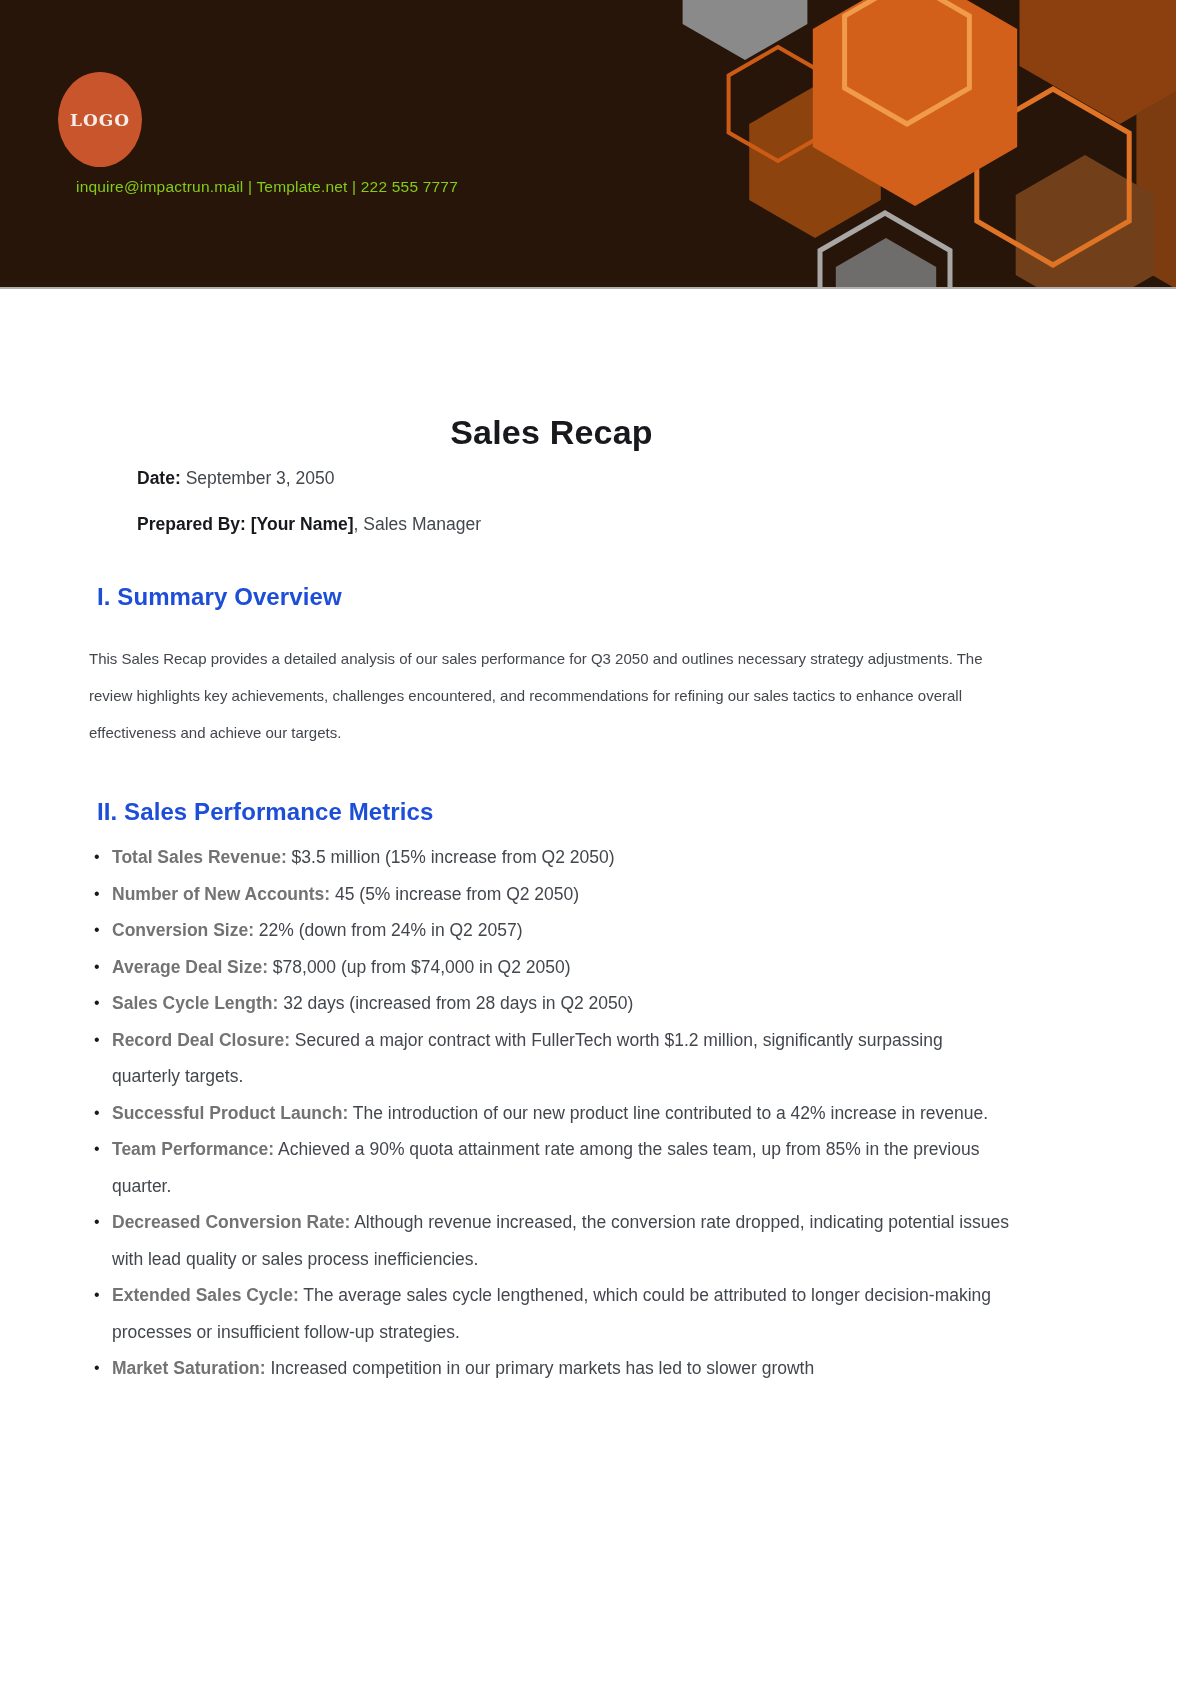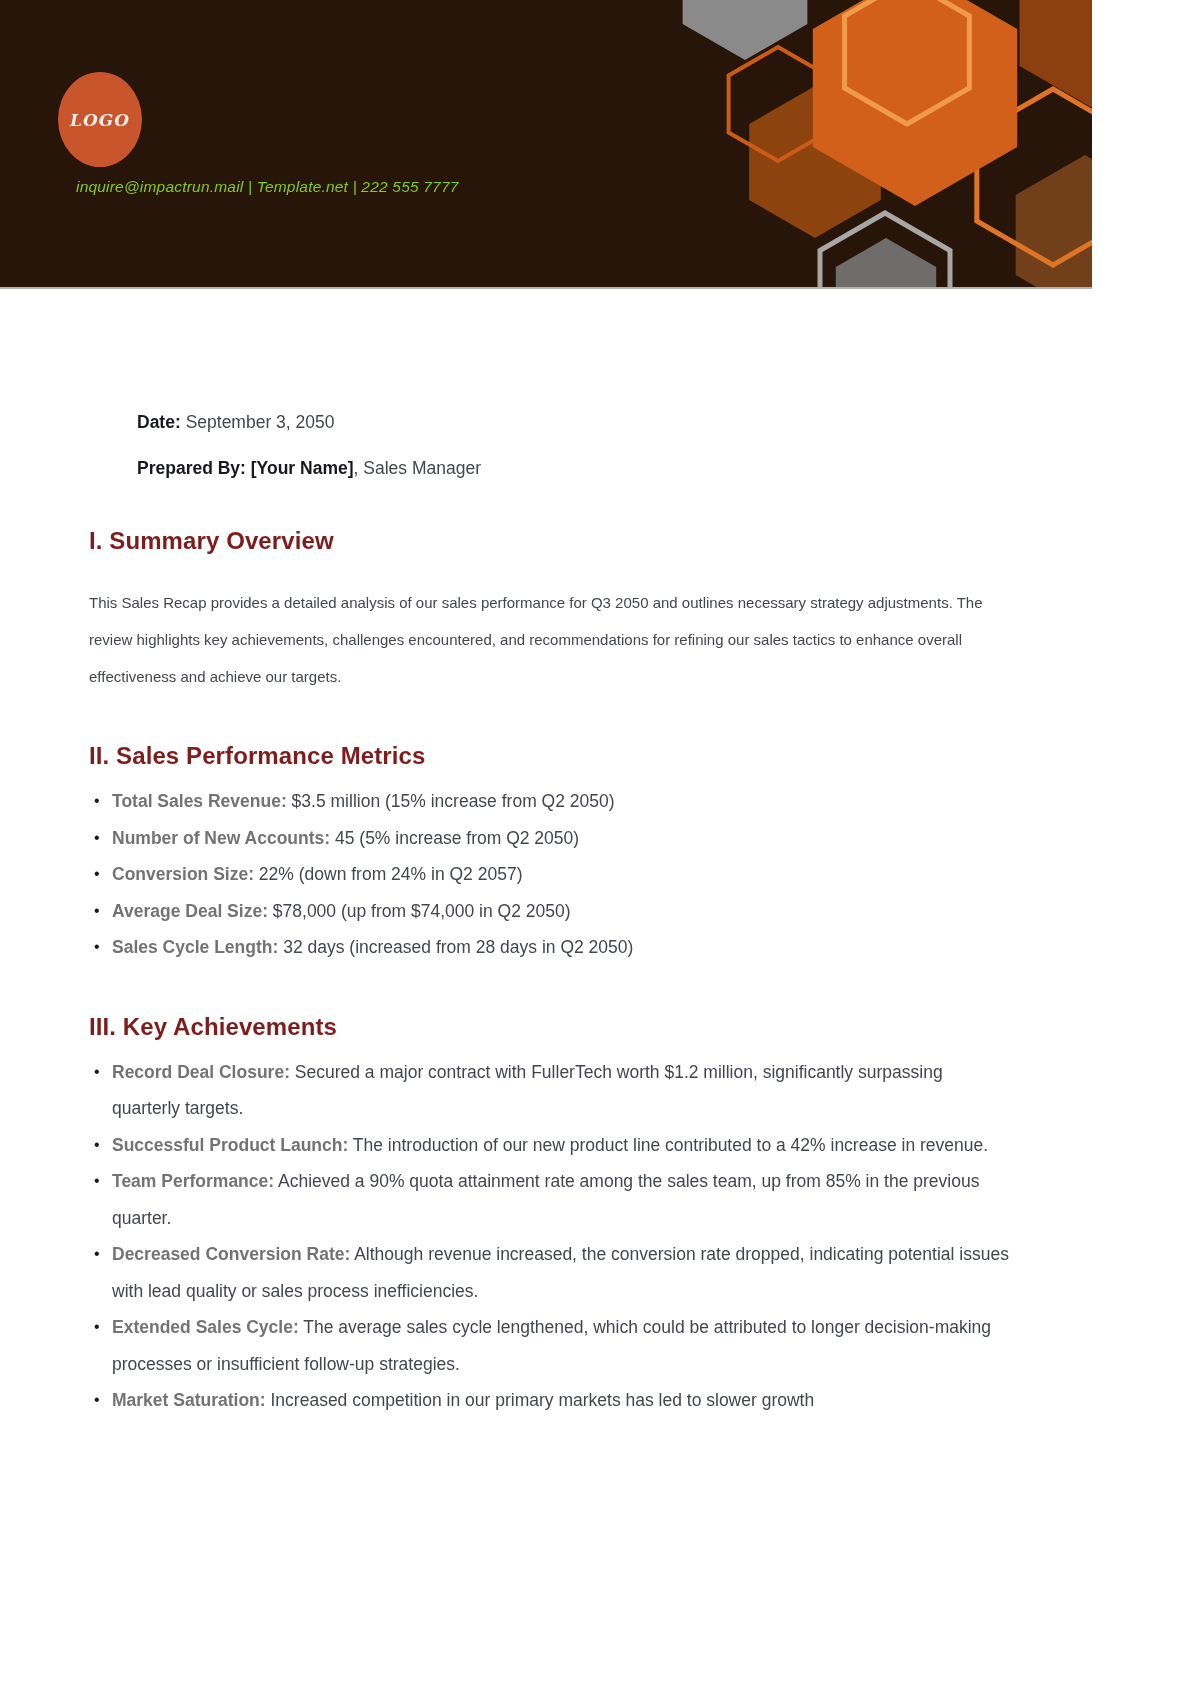--- a/index.html
+++ b/index.html
@@ -5,24 +5,23 @@
   * { margin: 0; padding: 0; box-sizing: border-box; }
   html, body { background: #ffffff; }
   body {
     width: 1200px; height: 1700px; overflow: hidden;
     font-family: "Liberation Sans", sans-serif;
     -webkit-font-smoothing: antialiased;
   }
 
   
   .band {
-    position: relative; width: 1092px; height: 289px;
+    position: relative; width: 1176px; height: 289px;
     background: #261508; overflow: hidden;
     border-bottom: 2px solid #b3afab;
-    font-style: italic;
   }
   .band svg { position: absolute; inset: 0; }
   .logo {
     position: absolute; left: 58px; top: 72px; width: 84px; height: 95px;
     background: #c9552c; border-radius: 50%;
     display: flex; align-items: center; justify-content: center;
   }
   .logo span {
     font-family: "DejaVu Serif", serif; font-weight: 700;
     font-size: 17px; letter-spacing: 1px; color: #f4eee9;
@@ -40,22 +39,23 @@
     letter-spacing: 0.2px;
   }
   .meta-line {
     font-size: 17.5px; line-height: 24px; color: #43474d;
     margin-bottom: 22px;
     margin-left: 48px;
   }
   .meta-line strong { color: #17191d; font-weight: 700; }
   .doc-section h2 {
     font-size: 24px; line-height: 30px; font-weight: 700;
-    color: #7f1d1d; margin-top: 46px; margin-bottom: 12px;
+    color: #1d4ed8; margin-top: 46px; margin-bottom: 12px;
     letter-spacing: 0.1px;
+    margin-left: 8px;
   }
   .doc-section p.body-par {
     font-size: 15px; line-height: 37px; color: #43474d;
     margin-top: 28px;
   }
   ul.bullets { list-style: none; }
   ul.bullets li {
     position: relative; padding-left: 23px;
     font-size: 17.5px; line-height: 36.5px; color: #43474d;
   }
@@ -82,41 +82,41 @@
       <polygon points="885.0,213.0 950.0,250.5 950.0,325.5 885.0,363.0 820.0,325.5 820.0,250.5" fill="none" stroke="#a8a7a5" stroke-width="5"></polygon>
       <polygon points="886.0,238.0 936.2,267.0 936.2,325.0 886.0,354.0 835.8,325.0 835.8,267.0" fill="#6f6d6b"></polygon>
     </svg>
   <div class="logo">
     <span>LOGO</span>
   </div>
   <div class="contact">inquire@impactrun.mail | Template.net | 222 555 7777</div>
 </header>
 
 <main>
+  <h1>Sales Recap</h1>
   <div id="meta">
       <p class="meta-line"><strong>Date:</strong><span> September 3, 2050</span></p>
       <p class="meta-line"><strong>Prepared By: [Your Name]</strong><span>, Sales Manager</span></p>
     </div>
   <div id="sections">
       <section class="doc-section">
         <h2>I. Summary Overview</h2>
         <p class="body-par">This Sales Recap provides a detailed analysis of our sales performance for Q3 2050 and outlines necessary strategy adjustments. The review highlights key achievements, challenges encountered, and recommendations for refining our sales tactics to enhance overall effectiveness and achieve our targets.</p>
       </section>
       <section class="doc-section">
         <h2>II. Sales Performance Metrics</h2>
         <ul class="bullets">
           <li><span class="dot">•</span><strong>Total Sales Revenue:</strong><span> $3.5 million (15% increase from Q2 2050)</span></li>
           <li><span class="dot">•</span><strong>Number of New Accounts:</strong><span> 45 (5% increase from Q2 2050)</span></li>
           <li><span class="dot">•</span><strong>Conversion Size:</strong><span> 22% (down from 24% in Q2 2057)</span></li>
           <li><span class="dot">•</span><strong>Average Deal Size:</strong><span> $78,000 (up from $74,000 in Q2 2050)</span></li>
           <li><span class="dot">•</span><strong>Sales Cycle Length:</strong><span> 32 days (increased from 28 days in Q2 2050)</span></li>
         </ul>
       </section>
       <section class="doc-section">
-        <h2>III. Key Achievements</h2>
         <ul class="bullets">
           <li><span class="dot">•</span><strong>Record Deal Closure:</strong><span> Secured a major contract with FullerTech worth $1.2 million, significantly surpassing quarterly targets.</span></li>
           <li><span class="dot">•</span><strong>Successful Product Launch:</strong><span> The introduction of our new product line contributed to a 42% increase in revenue.</span></li>
           <li><span class="dot">•</span><strong>Team Performance:</strong><span> Achieved a 90% quota attainment rate among the sales team, up from 85% in the previous quarter.</span></li>
         </ul>
       </section>
       <section class="doc-section">
         <ul class="bullets">
           <li><span class="dot">•</span><strong>Decreased Conversion Rate:</strong><span> Although revenue increased, the conversion rate dropped, indicating potential issues with lead quality or sales process inefficiencies.</span></li>
           <li><span class="dot">•</span><strong>Extended Sales Cycle:</strong><span> The average sales cycle lengthened, which could be attributed to longer decision-making processes or insufficient follow-up strategies.</span></li>

